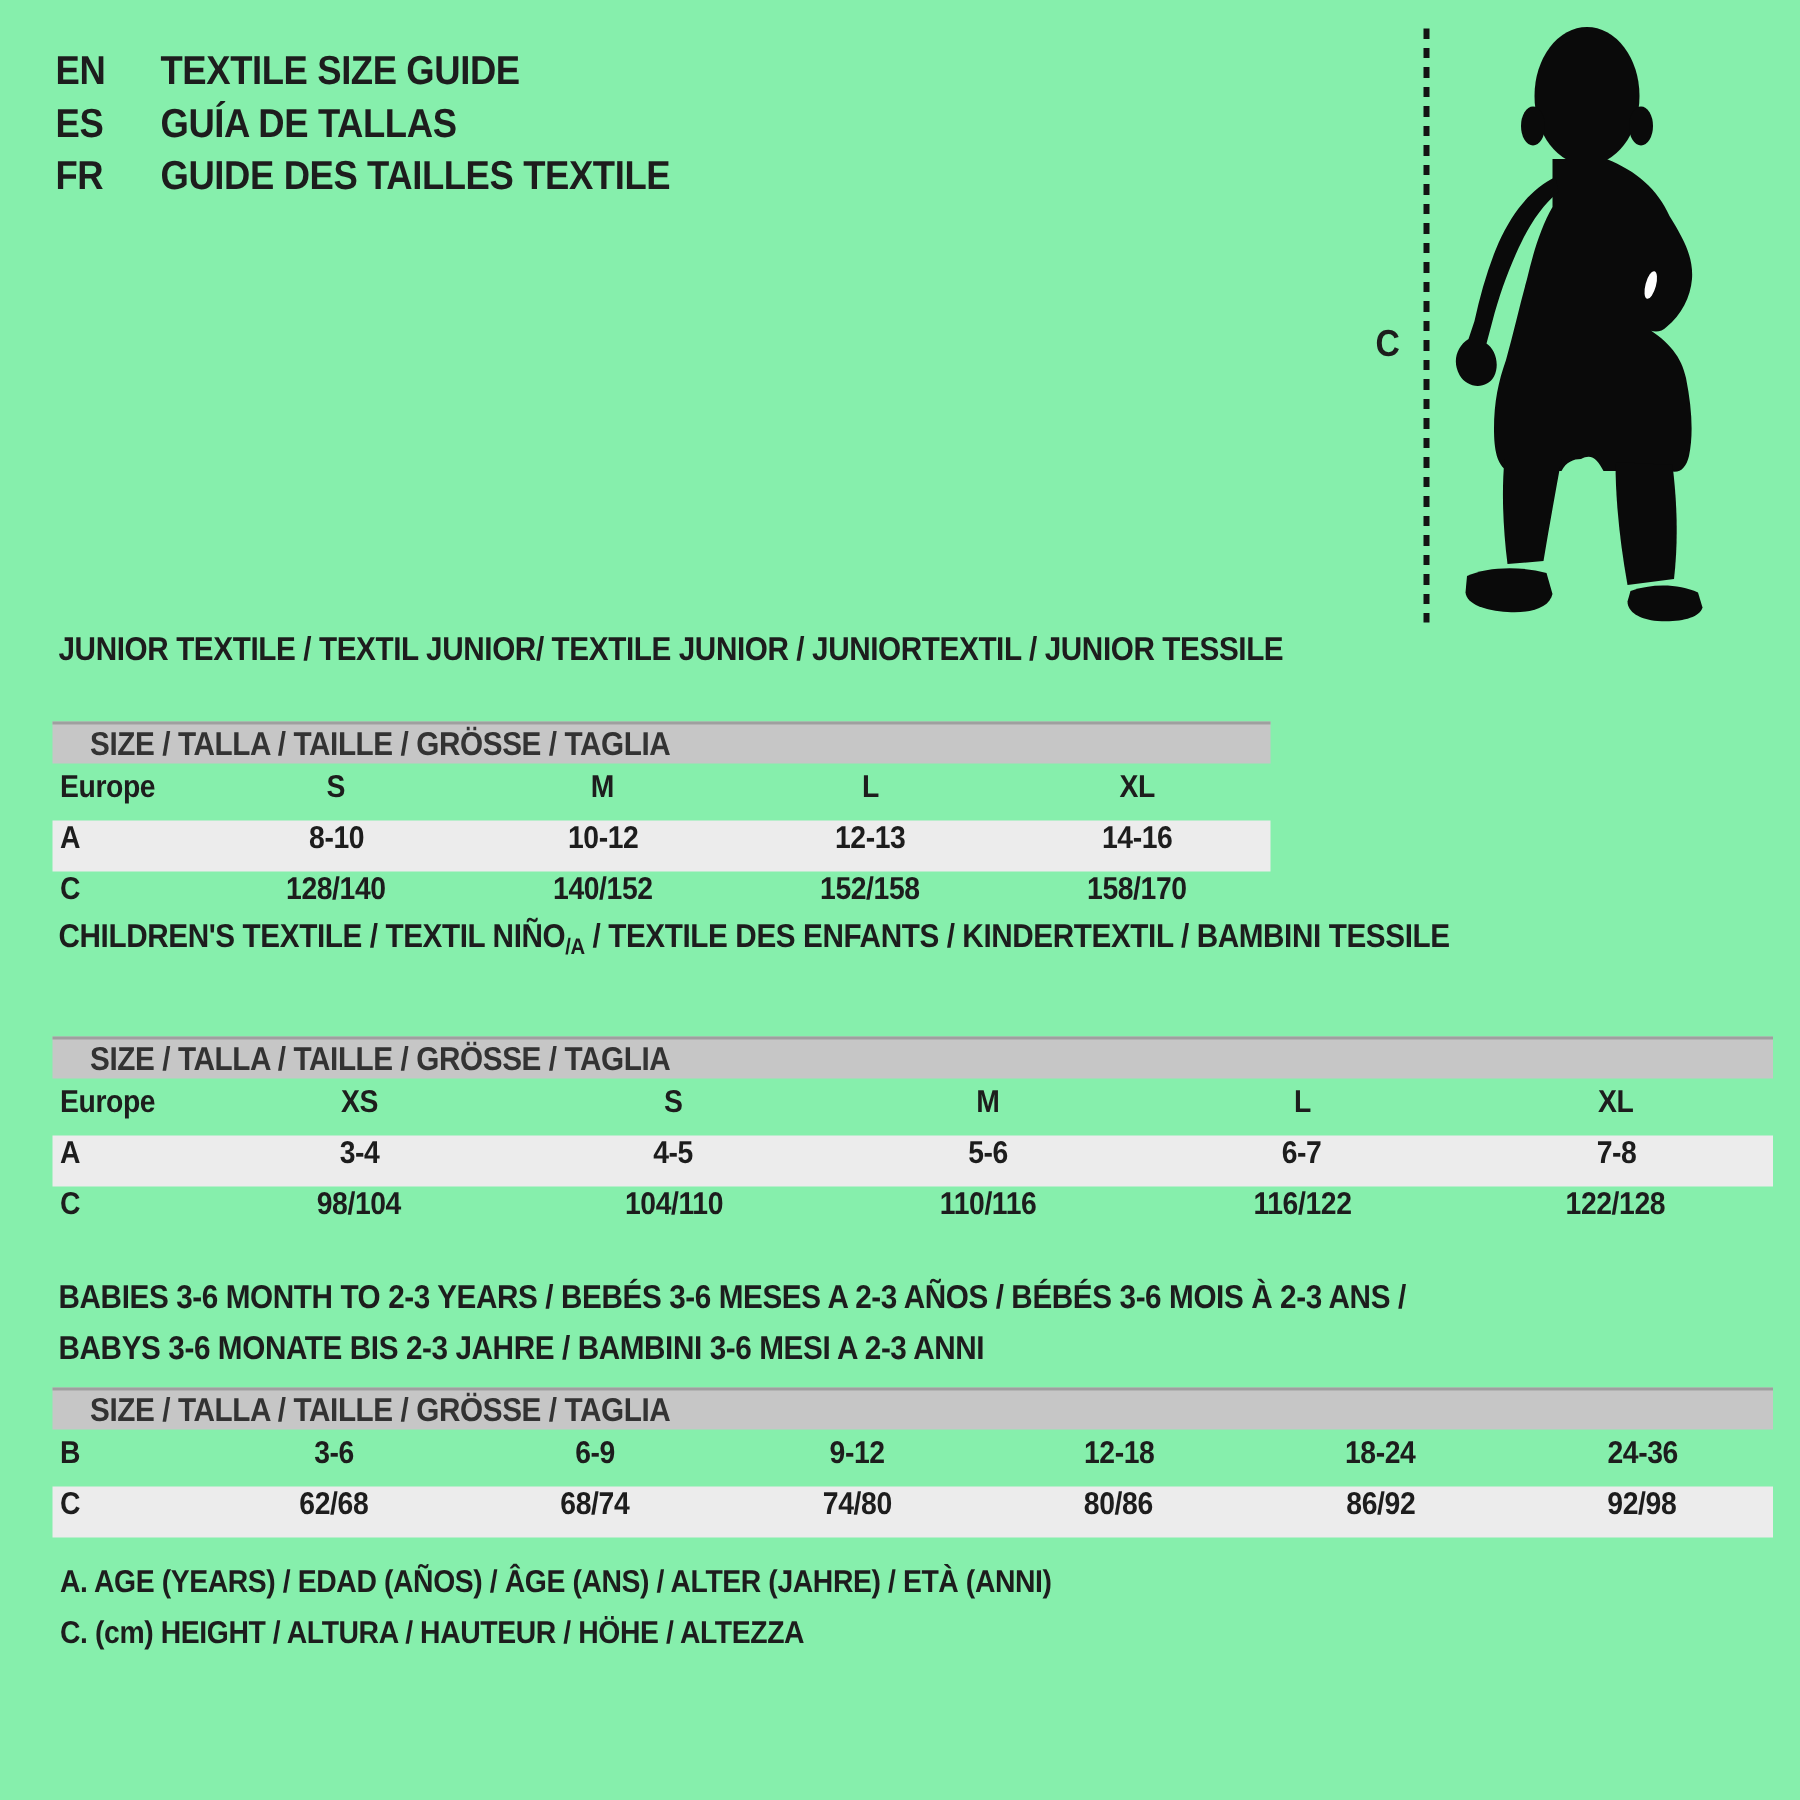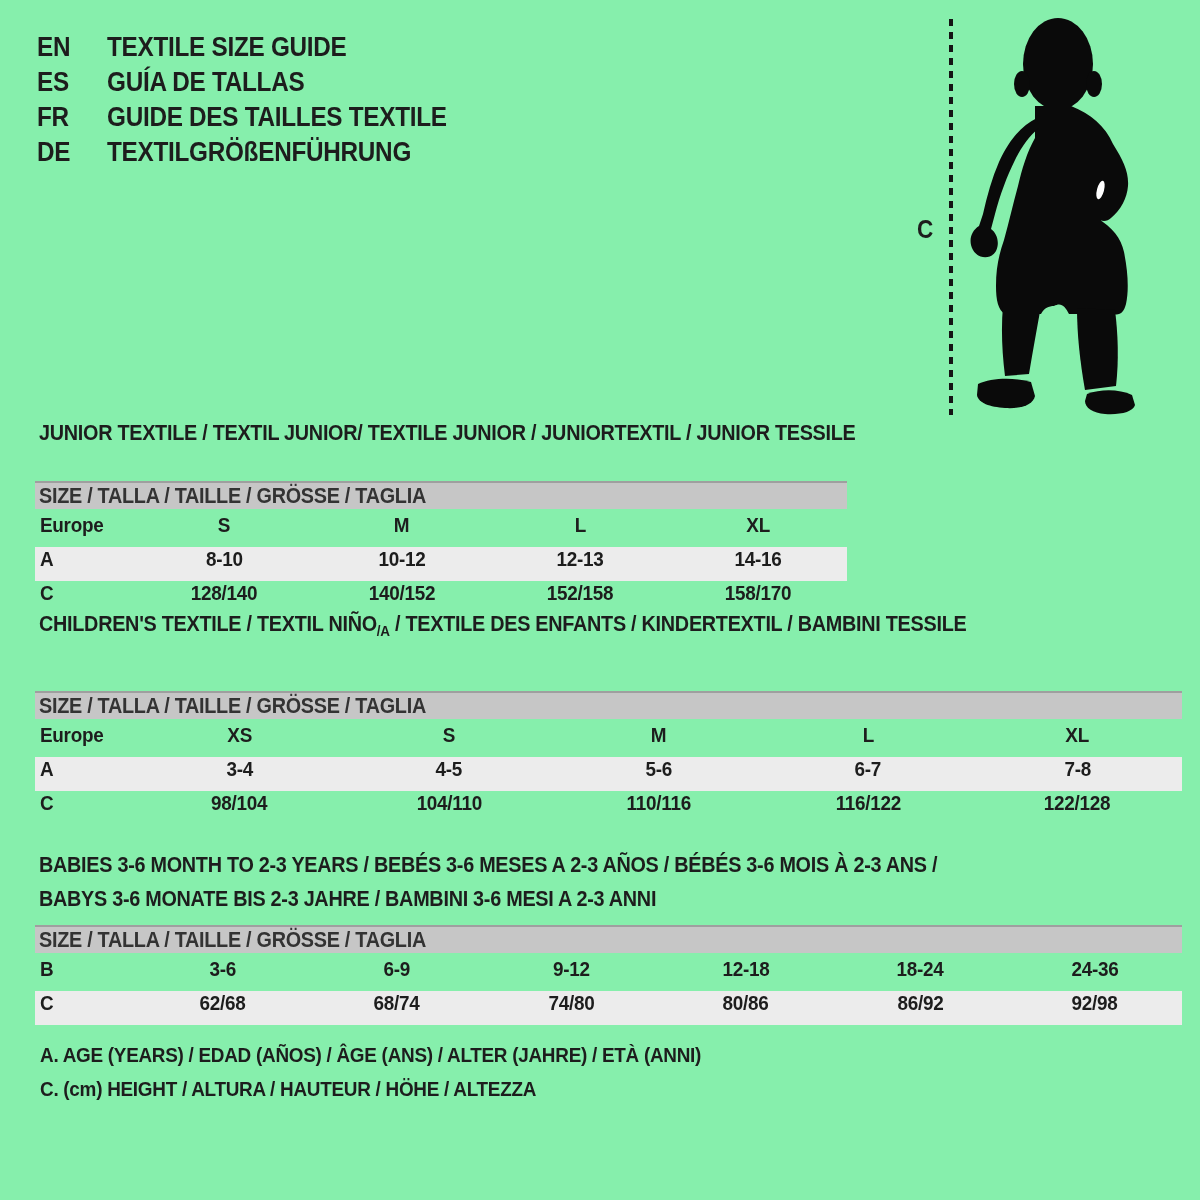--- a/index.html
+++ b/index.html
@@ -28,21 +28,21 @@
 
   
   .section-title{position:absolute;left:39px;height:26px;font-size:22px;display:flex;align-items:center;}
   .title-sub{font-size:15px;position:relative;top:5px;}
   .babies-title{position:absolute;left:39px;font-size:22px;line-height:34px;}
 
   
   .stable{position:absolute;left:35px;}
   .size-bar{
     height:28px;background:#c6c6c6;border-top:2px solid #9f9f9f;box-sizing:border-box;
-    display:flex;align-items:center;padding-left:4px;font-size:22px;color:#333333;
+    display:flex;align-items:center;padding-left:25px;font-size:22px;color:#333333;
     margin-bottom:4px;
   }
   .trow{display:flex;align-items:flex-start;height:34px;font-size:21px;}
   .trow.shaded{background:#ececec;}
   .label-cell{flex:0 0 100px;width:100px;padding-left:5px;box-sizing:border-box;text-align:left;}
   .dcell{flex:1 1 0;text-align:center;}
 
   
   .legend{position:absolute;left:40px;top:1038px;}
   .legend-row{height:34px;display:flex;align-items:center;font-size:21px;}
@@ -57,24 +57,20 @@
       <span class="lang-code"><span class="cx cx-l">EN</span></span>
       <span class="cx cx-l">TEXTILE SIZE GUIDE</span>
     </div>
     <div class="lang-row">
       <span class="lang-code"><span class="cx cx-l">ES</span></span>
       <span class="cx cx-l">GUÍA DE TALLAS</span>
     </div>
     <div class="lang-row">
       <span class="lang-code"><span class="cx cx-l">FR</span></span>
       <span class="cx cx-l">GUIDE DES TAILLES TEXTILE</span>
-    </div>
-    <div class="lang-row">
-      <span class="lang-code"><span class="cx cx-l">DE</span></span>
-      <span class="cx cx-l">TEXTILGRÖßENFÜHRUNG</span>
     </div>
   </div>
 
   <div class="measure-line"></div>
   <div class="measure-label"><span class="cx cx-l">C</span></div>
 
   <svg class="toddler" width="178" height="402" viewBox="0 0 178 402" aria-hidden="true">
     <g fill="#0a0a0a">
 
       <ellipse cx="95" cy="50" rx="35" ry="46"></ellipse>

